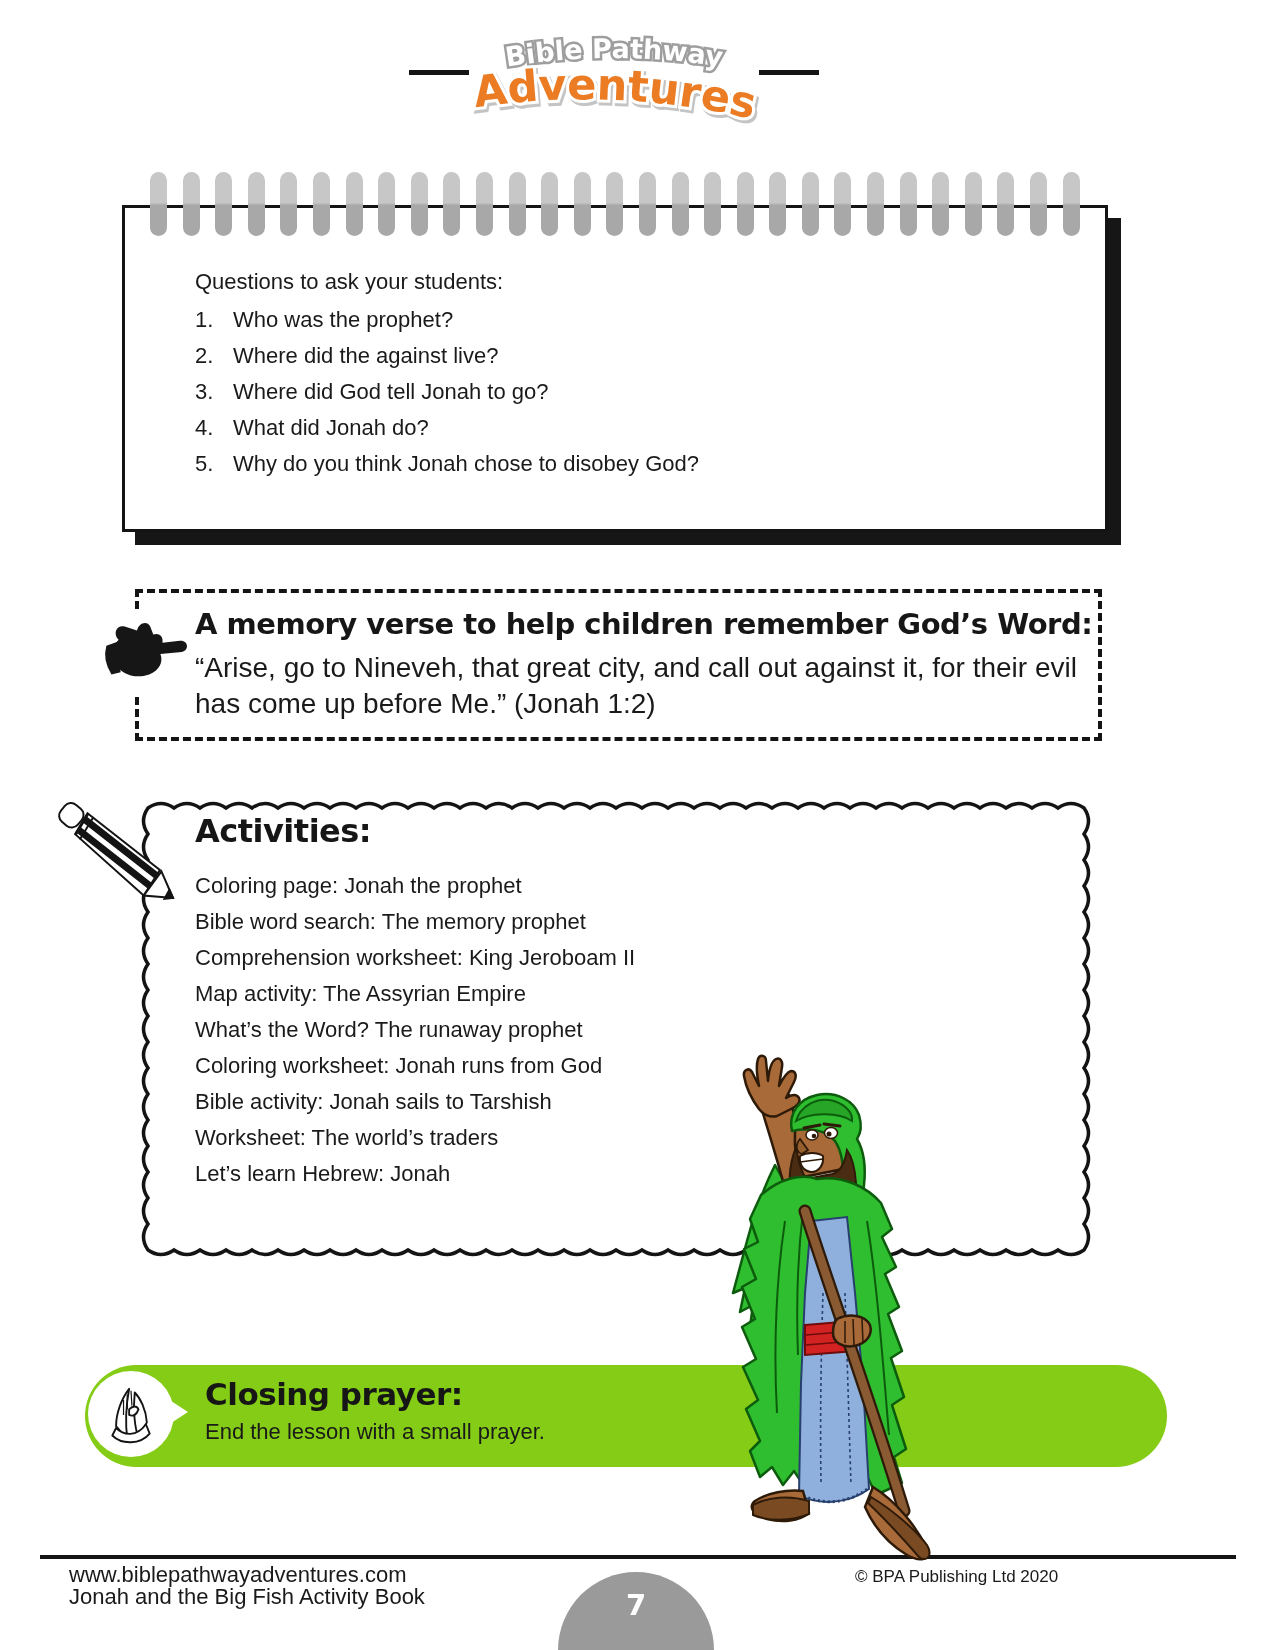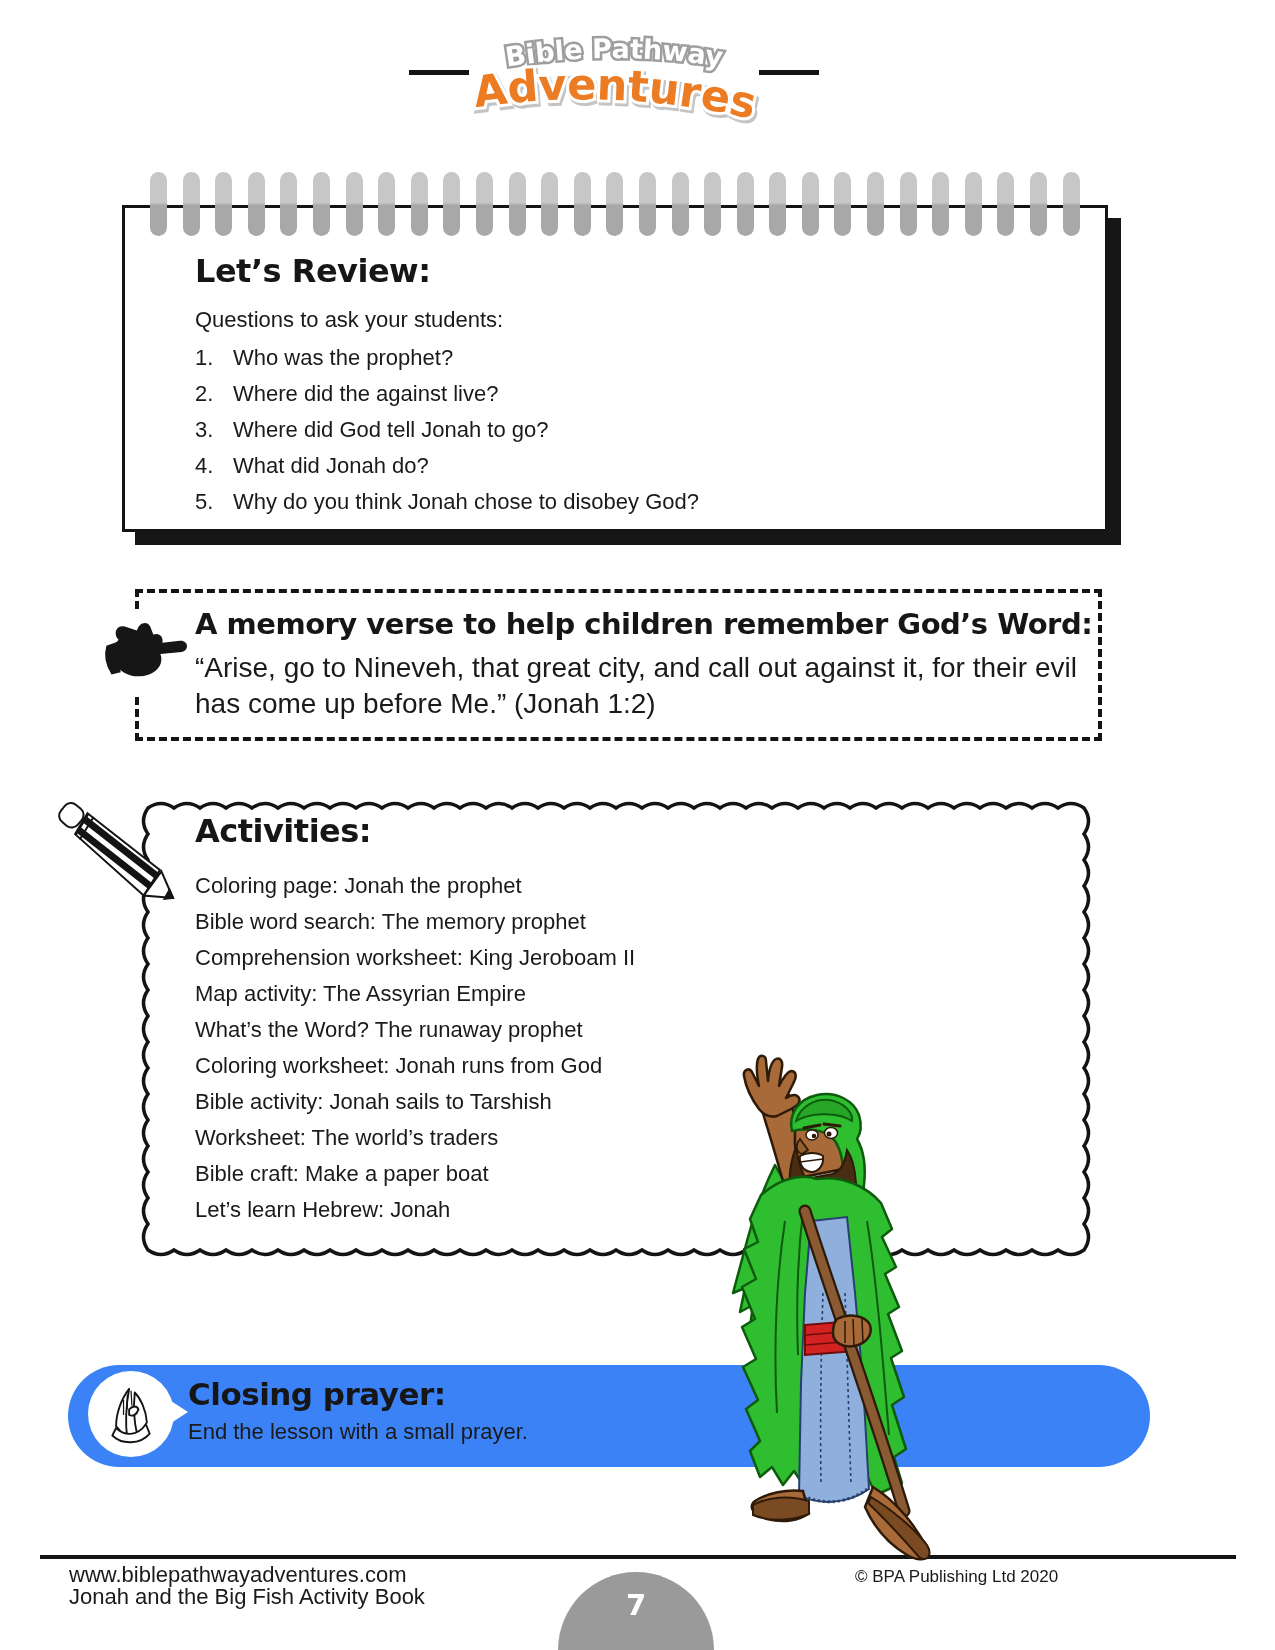--- a/index.html
+++ b/index.html
@@ -37,22 +37,22 @@
 
   
   .activities-border { left:136px; top:794px; width:962px; height:472px; }
   .activities-content { left:195px; top:812px; width:840px; z-index:2; }
   .act-list { margin-top:18px; }
   .act-row { line-height:36px; font-size:22px; }
   .pencil { left:55px; top:800px; width:160px; height:40px;
     transform:rotate(40deg); transform-origin:18px 18px; }
 
   
-  .prayer-banner { left:68px; top:1365px; width:1082px; height:102px;
-    background:#3b82f6; border-radius:51px; padding:11px 0 0 120px; z-index:1; }
+  .prayer-banner { left:85px; top:1365px; width:1082px; height:102px;
+    background:#84cc16; border-radius:51px; padding:11px 0 0 120px; z-index:1; }
   .prayer-banner h2 { font-size:31px; }
   .prayer-banner .body-txt { margin-top:7px; }
   .prayer-bubble { left:88px; top:1371px; width:86px; height:86px;
     background:#fff; border-radius:50%; z-index:2;
     display:flex; align-items:center; justify-content:center; }
   .bubble-tail { left:168px; top:1399px; width:20px; height:26px; background:#fff;
     clip-path:polygon(0 0,100% 50%,0 100%); z-index:2; }
 
   
   .jonah { left:695px; top:1053px; width:240px; height:520px; z-index:30; }
@@ -77,21 +77,20 @@
     <text font-family="DejaVu Sans, sans-serif" font-size="27" font-weight="bold" fill="#ffffff" stroke="#9e9e9e" stroke-width="5" paint-order="stroke" text-anchor="middle">
       <textPath href="#arc1" startOffset="50%">Bible Pathway</textPath>
     </text>
     <text font-family="DejaVu Sans, sans-serif" font-size="43" font-weight="bold" fill="#EB7C24" stroke="#ffffff" stroke-width="6" paint-order="stroke" text-anchor="middle" style="filter:drop-shadow(2px 3px 0 #c4c4c4)">
       <textPath href="#arc2" startOffset="50%">Adventures</textPath>
     </text>
   </svg>
 </div>
 
 <section class="abs box-review">
-  <h2 class="big">Let’s Review:</h2>
   <p class="body-txt review-sub">Questions to ask your students:</p>
   <div class="q-list">
     <div class="q-row body-txt">
       <span class="q-num">1.</span>
       <span>Who was the prophet?</span>
       </div>
     <div class="q-row body-txt">
       <span class="q-num">2.</span>
       <span>Where did the against live?</span>
       </div>
@@ -174,21 +173,20 @@
   <h2 class="big">Activities:</h2>
   <div class="act-list">
     <div class="act-row">Coloring page: Jonah the prophet</div>
     <div class="act-row">Bible word search: The memory prophet</div>
     <div class="act-row">Comprehension worksheet: King Jeroboam II</div>
     <div class="act-row">Map activity: The Assyrian Empire</div>
     <div class="act-row">What’s the Word? The runaway prophet</div>
     <div class="act-row">Coloring worksheet: Jonah runs from God</div>
     <div class="act-row">Bible activity: Jonah sails to Tarshish</div>
     <div class="act-row">Worksheet: The world’s traders</div>
-    <div class="act-row">Bible craft: Make a paper boat</div>
     <div class="act-row">Let’s learn Hebrew: Jonah</div>
   </div>
 </section>
 
 <section class="abs prayer-banner">
   <h2 class="big">Closing prayer:</h2>
   <p class="body-txt">End the lesson with a small prayer.</p>
 </section>
 <div class="abs prayer-bubble">
   <svg viewBox="0 0 60 70" width="56" height="66">

